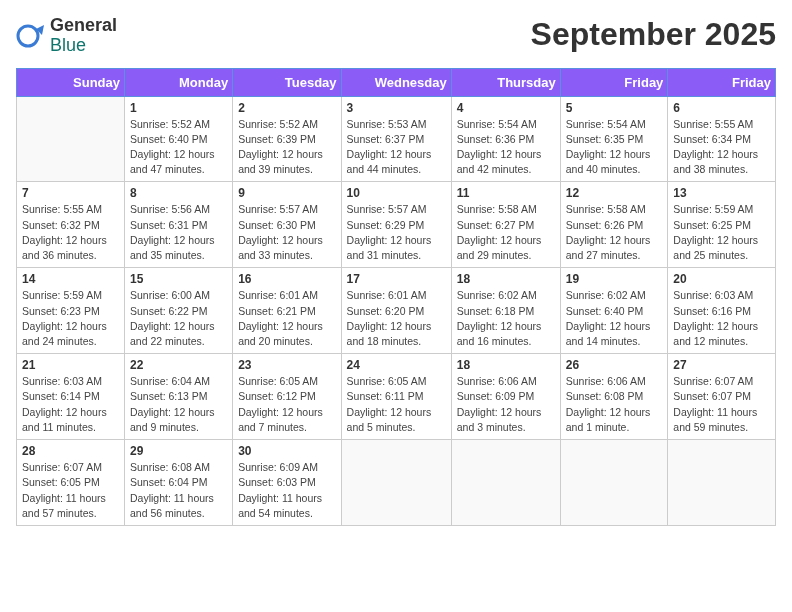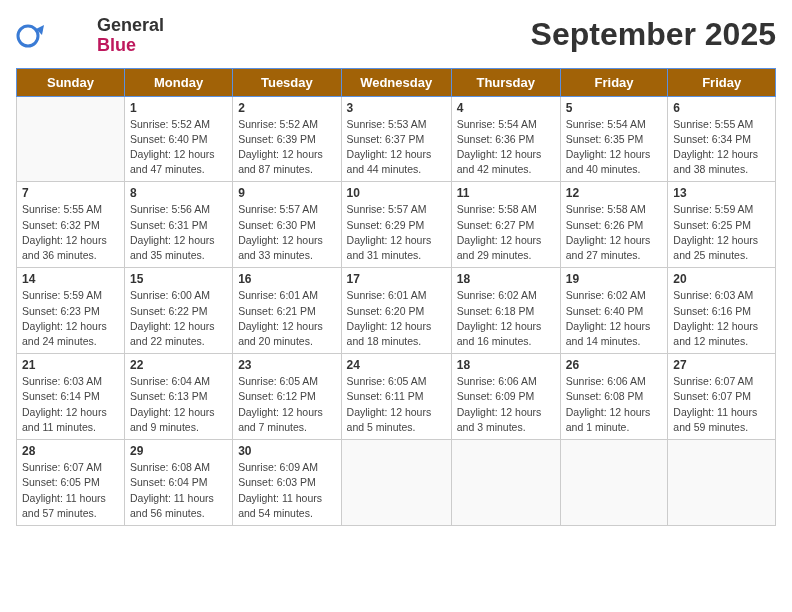--- a/index.html
+++ b/index.html
@@ -17,31 +17,30 @@
       margin-bottom: 12px;
     }
     .logo {
       display: flex;
       align-items: center;
     }
     .logo-text {
       display: flex;
       flex-direction: column;
       line-height: 1.1;
-      margin-left: 47px;
     }
     .logo-general {
       font-size: 18px;
       font-weight: bold;
       color: #333;
     }
     .logo-blue {
       font-size: 18px;
-      font-weight: bold;
-      color: #be185d;
+      font-weight: normal;
+      color: #0f766e;
     }
     .logo-icon {
       width: 30px;
       height: 30px;
       margin-right: 4px;
     }
     .title-block {
       text-align: right;
     }
     .month-title {
@@ -51,24 +50,24 @@
     }
     .location {
       font-size: 15px;
       color: #555;
     }
     .calendar {
       width: 100%;
       border-collapse: collapse;
     }
     .calendar th {
-      background-color: #a16207;
+      background-color: #8b5cf6;
       color: white;
       padding: 6px 4px;
-      text-align: center;
+      text-align: right;
       font-size: 13px;
       border: 1px solid #5a90e0;
     }
     .calendar td {
       border: 1px solid #ccc;
       vertical-align: top;
       padding: 4px 5px;
       font-size: 10.5px;
       color: #333;
       width: 113px;
@@ -120,21 +119,21 @@
   </thead>
   <tbody id="calendar-body">
   <tr>
         <td class="empty-cell"></td>
         <td>
           <div class="day-number">1</div>
           <div class="cell-info"><span>Sunrise: 5:52 AM</span><br><span>Sunset: 6:40 PM</span><br><span>Daylight: 12 hours</span><br><span>and 47 minutes.</span></div>
         </td>
         <td>
           <div class="day-number">2</div>
-          <div class="cell-info"><span>Sunrise: 5:52 AM</span><br><span>Sunset: 6:39 PM</span><br><span>Daylight: 12 hours</span><br><span>and 87 minutes.</span></div>
+          <div class="cell-info"><span>Sunrise: 5:52 AM</span><br><span>Sunset: 6:39 PM</span><br><span>Daylight: 12 hours</span><br><span>and 39 minutes.</span></div>
         </td>
         <td>
           <div class="day-number">3</div>
           <div class="cell-info"><span>Sunrise: 5:53 AM</span><br><span>Sunset: 6:37 PM</span><br><span>Daylight: 12 hours</span><br><span>and 44 minutes.</span></div>
         </td>
         <td>
           <div class="day-number">4</div>
           <div class="cell-info"><span>Sunrise: 5:54 AM</span><br><span>Sunset: 6:36 PM</span><br><span>Daylight: 12 hours</span><br><span>and 42 minutes.</span></div>
         </td>
         <td>

